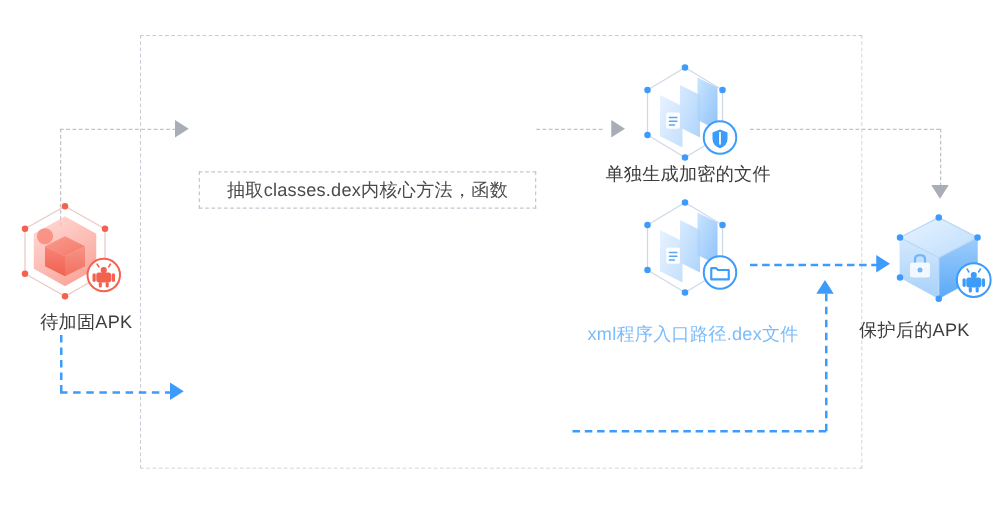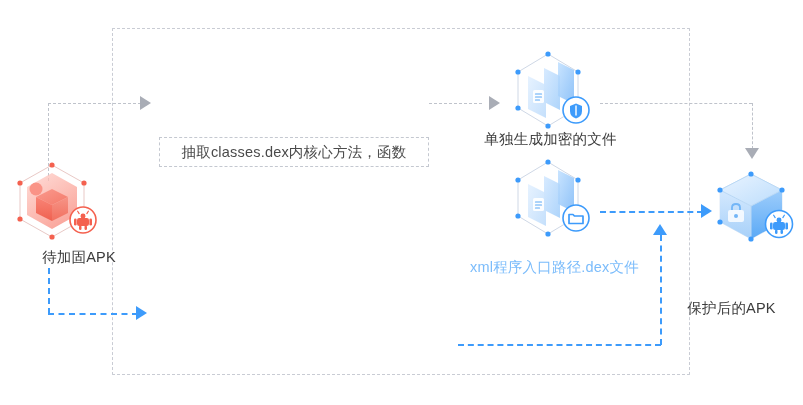--- a/index.html
+++ b/index.html
@@ -174,21 +174,21 @@
         <rect x="72.6" y="55.5" width="4.8" height="5" rx="2.2"></rect>
         <rect x="66" y="60.5" width="2.6" height="7" rx="1.3"></rect>
         <rect x="81.4" y="60.5" width="2.6" height="7" rx="1.3"></rect>
         <rect x="71" y="67.5" width="2.5" height="4.5" rx="1.2"></rect>
         <rect x="76.5" y="67.5" width="2.5" height="4.5" rx="1.2"></rect>
         <rect x="69.8" y="52.4" width="1.2" height="4" rx="0.6" transform="rotate(-32 70.4 54.4)"></rect>
         <rect x="79" y="52.4" width="1.2" height="4" rx="0.6" transform="rotate(32 79.6 54.4)"></rect>
       </g>
     </svg>
   </div>
-  <div class="node-label dark" style="left:14px; top:248px; width:112px;padding-left:18px;">待加固APK</div>
+  <div class="node-label dark" style="left:4px; top:248px; width:112px;padding-left:18px;">待加固APK</div>
 
   <div class="icon-node" style="left:500px; top:48px; width:100px; height:88px;">
     <svg width="100" height="88" viewBox="0 0 100 88">
       <defs>
         <linearGradient id="plateA" x1="0" y1="0" x2="1" y2="1">
           <stop offset="0%" stop-color="#e4f1ff"></stop>
           <stop offset="100%" stop-color="#bedcfb"></stop>
         </linearGradient>
         <linearGradient id="plateB" x1="0" y1="0" x2="1" y2="1">
           <stop offset="0%" stop-color="#cfe6ff"></stop>
@@ -296,15 +296,15 @@
         <rect x="70.6" y="51.5" width="4.8" height="5" rx="2.2"></rect>
         <rect x="64" y="56.5" width="2.6" height="7" rx="1.3"></rect>
         <rect x="79.4" y="56.5" width="2.6" height="7" rx="1.3"></rect>
         <rect x="69" y="63.5" width="2.5" height="4.5" rx="1.2"></rect>
         <rect x="74.5" y="63.5" width="2.5" height="4.5" rx="1.2"></rect>
         <rect x="67.8" y="48.4" width="1.2" height="4" rx="0.6" transform="rotate(-32 68.4 50.4)"></rect>
         <rect x="77" y="48.4" width="1.2" height="4" rx="0.6" transform="rotate(32 77.6 50.4)"></rect>
       </g>
     </svg>
   </div>
-  <div class="node-label dark" style="left:680px; top:255px; width:103px;margin-top:44px;">保护后的APK</div>
+  <div class="node-label dark" style="left:680px; top:255px; width:103px;">保护后的APK</div>
 
 </div>
 
 </body></html>

